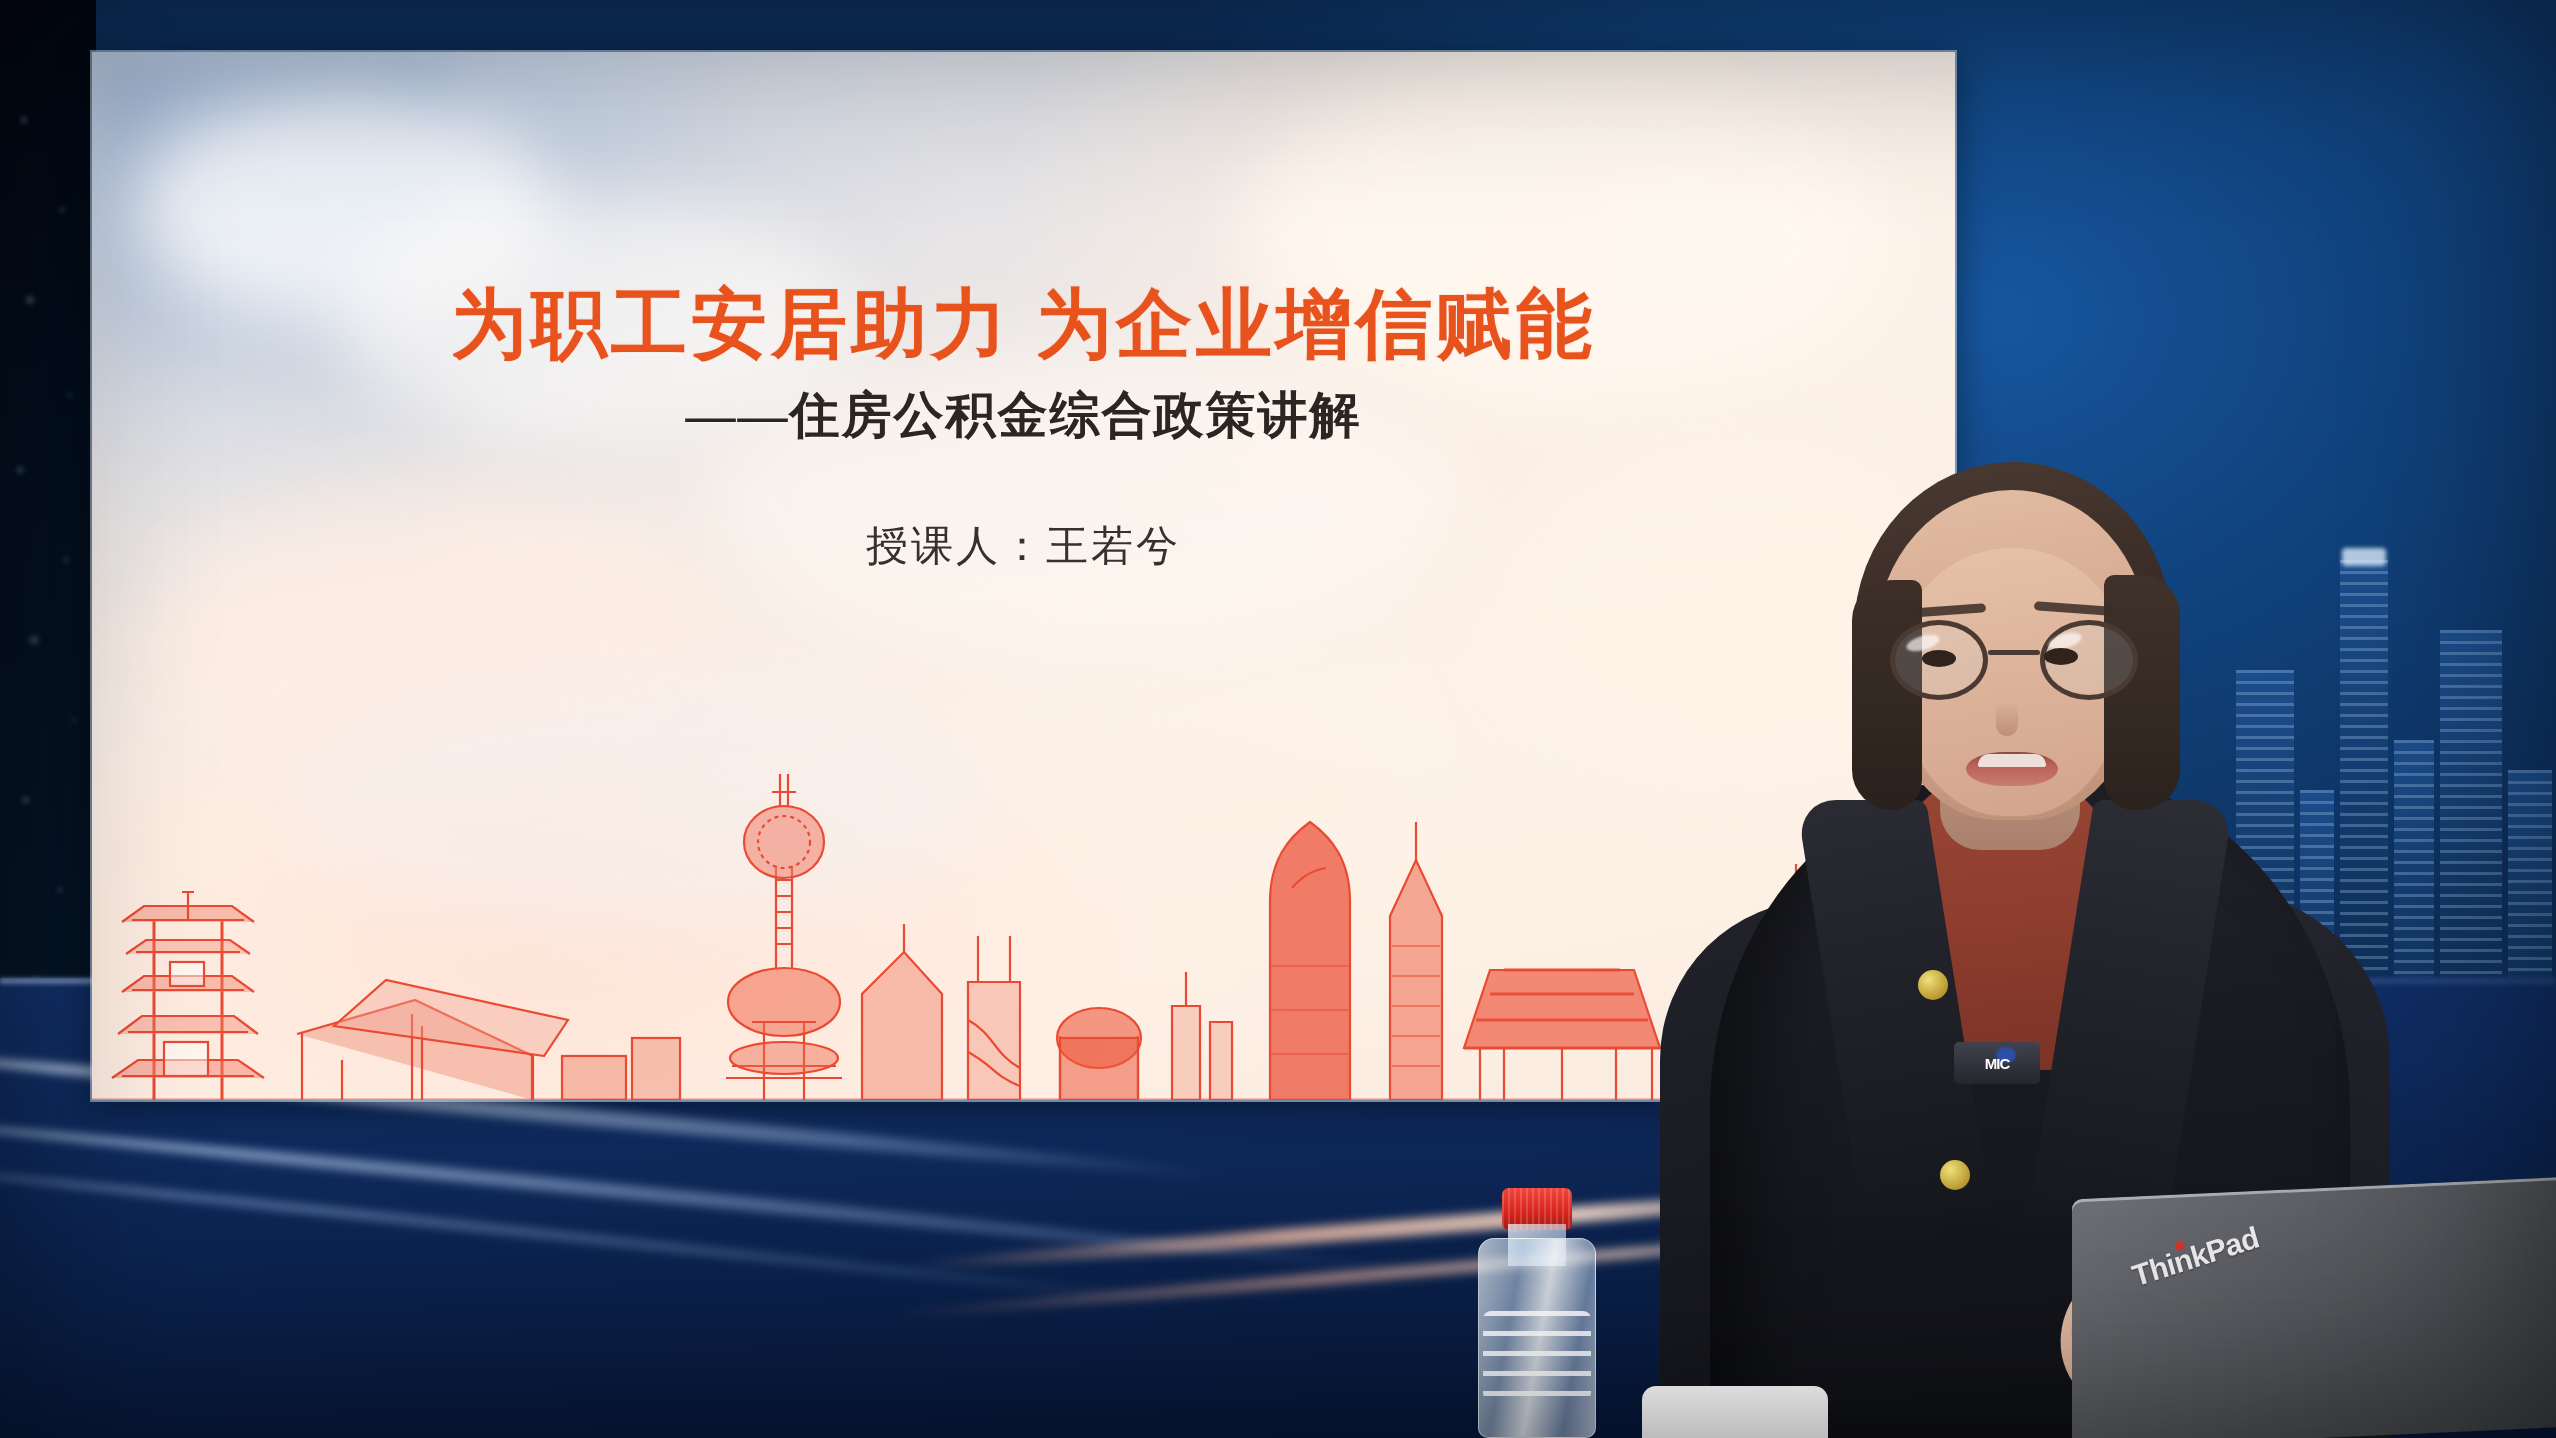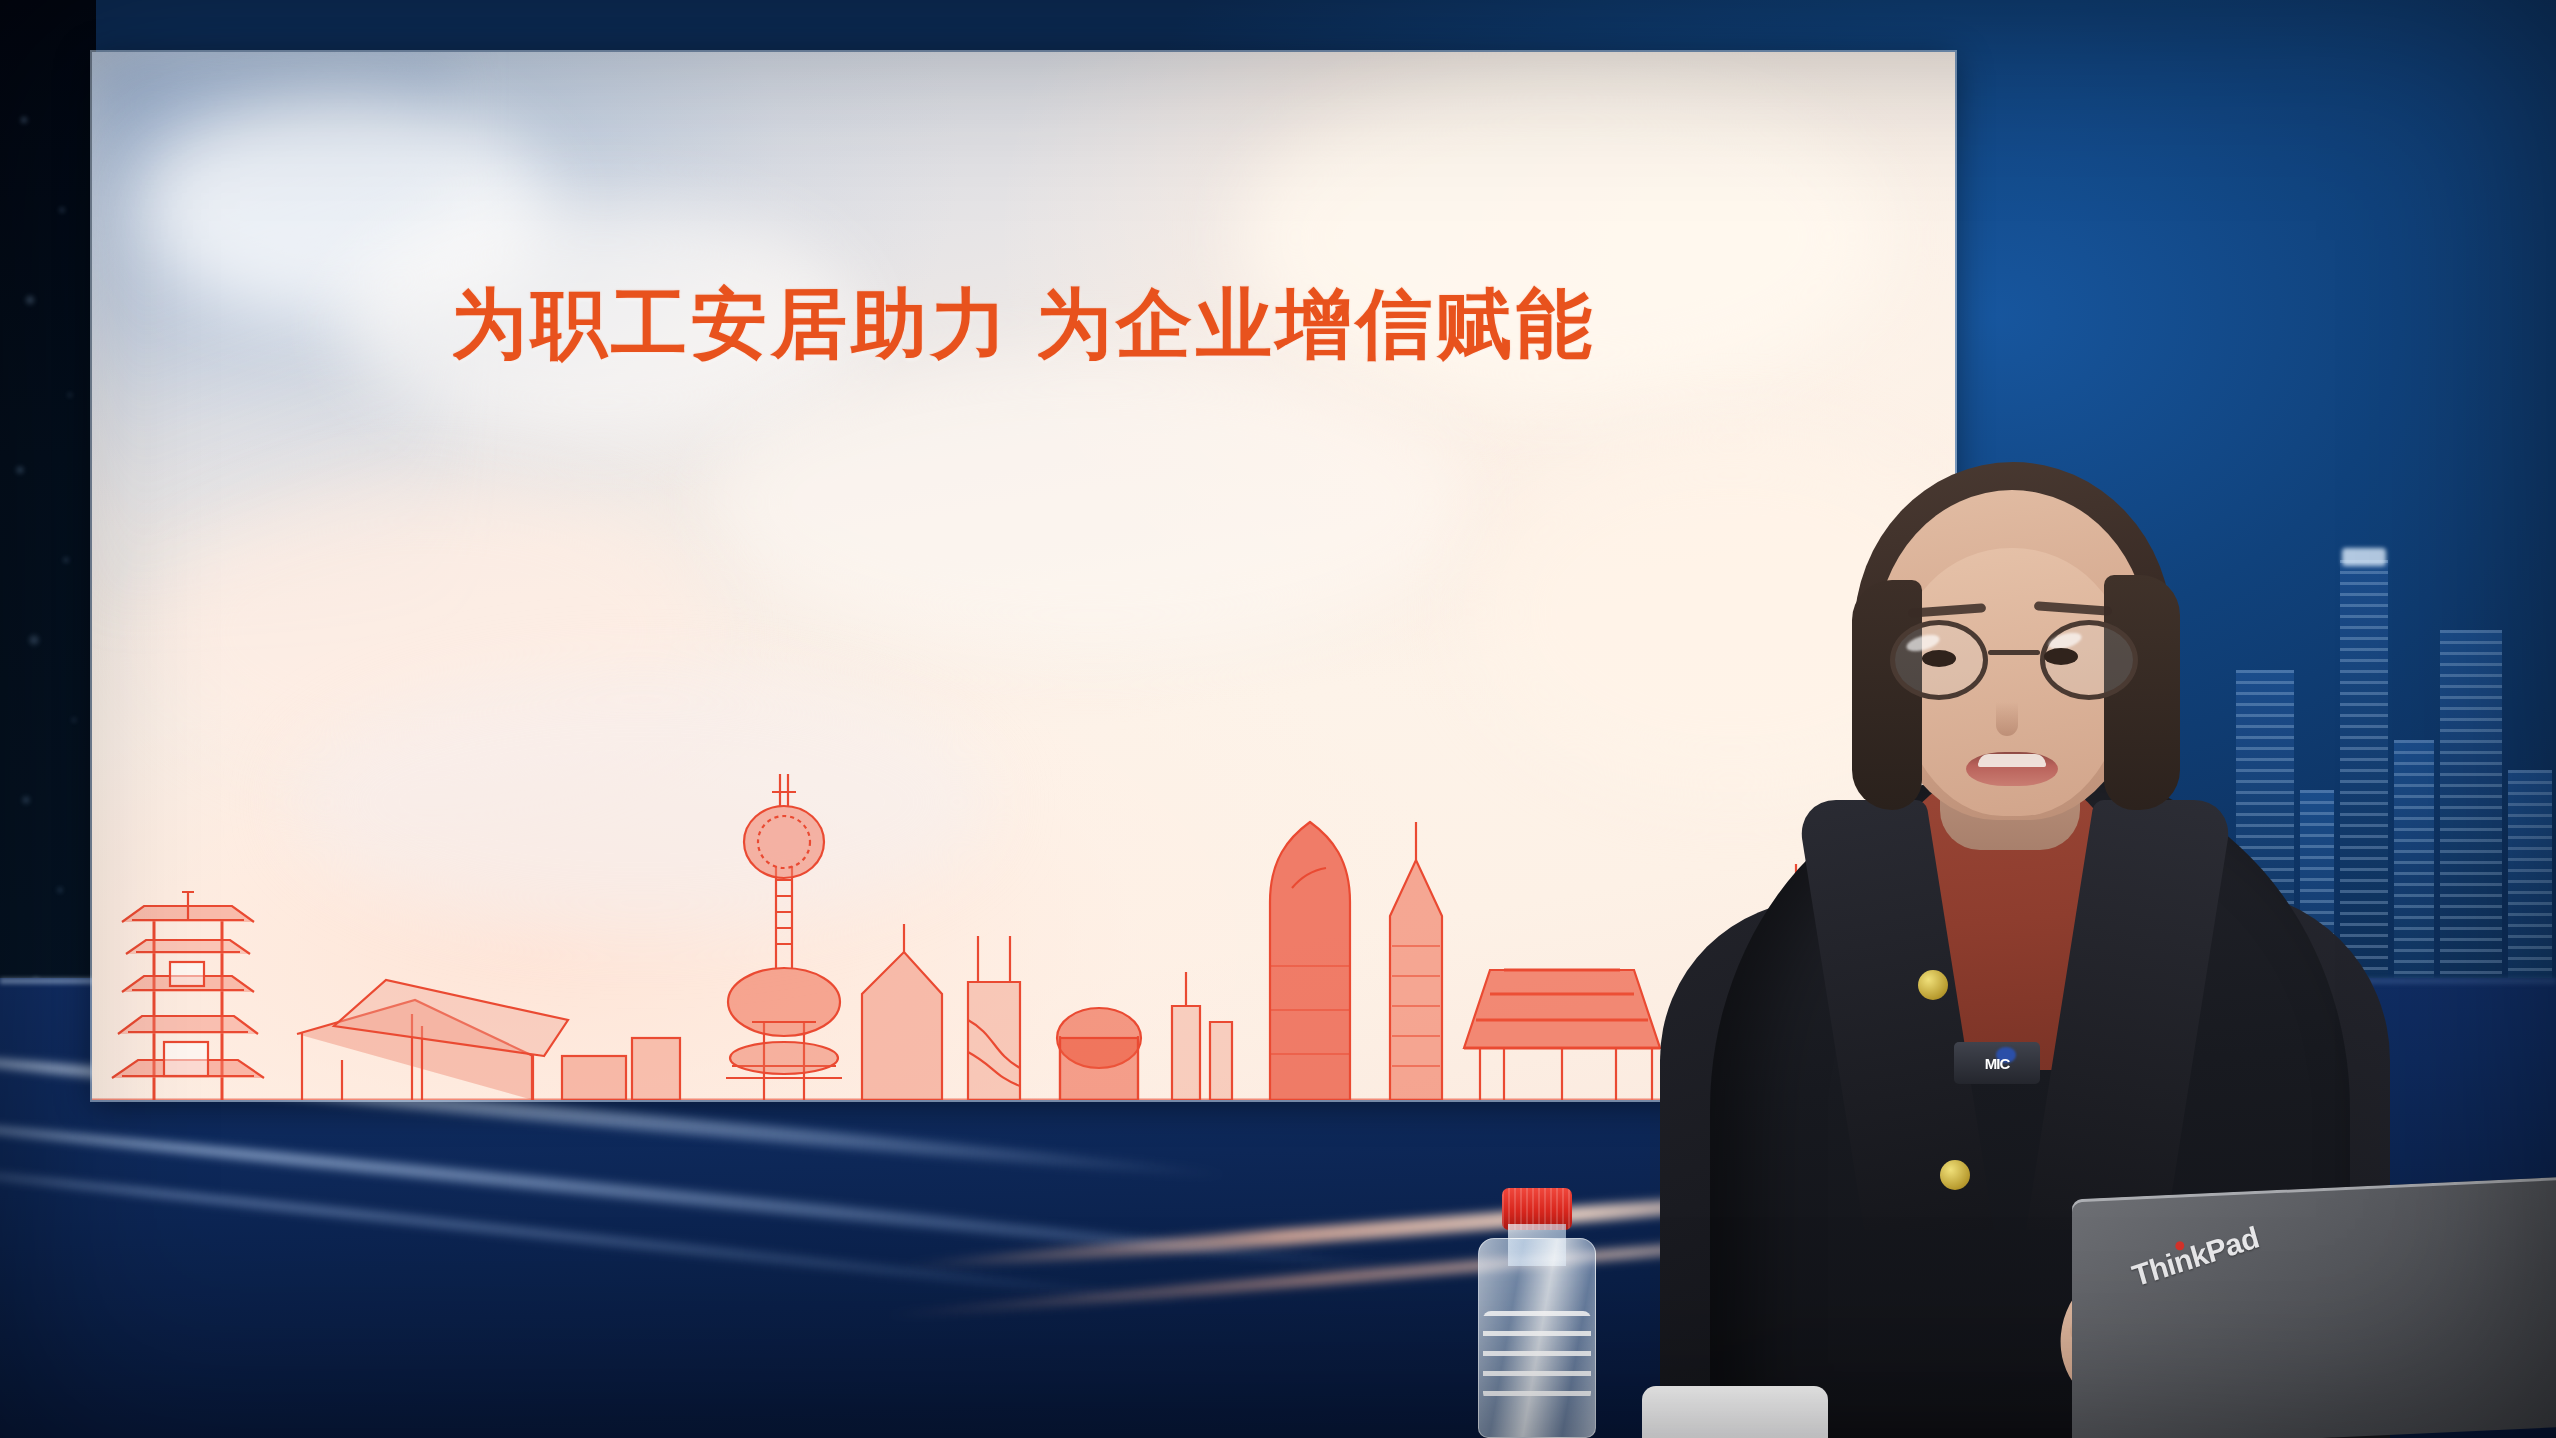--- a/index.html
+++ b/index.html
@@ -233,20 +233,22 @@
     <div class="haze-left"></div>
     <div class="cloud c1"></div>
     <div class="cloud c2"></div>
     <div class="cloud c3"></div>
     <div class="cloud c4"></div>
     <div class="cloud c5"></div>
     <div class="cloud c6"></div>
     <div class="cloud c7"></div>
 
     <div class="slide-title">为职工安居助力 为企业增信赋能</div>
+    <div class="slide-subtitle">——住房公积金综合政策讲解</div>
+    <div class="slide-presenter">授课人：王若兮</div>
 
     <svg class="city-svg" viewBox="0 0 1863 330" preserveAspectRatio="none">
       <g fill="none" stroke="#ea4a32" stroke-width="2.2">
 
         <g>
           <path d="M62 330V150 M130 330V150" stroke-width="3"></path>
           <path d="M40 150h112 M30 152l22-16h88l22 16" fill="#f5806b" fill-opacity=".45"></path>
           <path d="M44 182h104 M34 184l20-14h84l20 14" fill="#f5806b" fill-opacity=".35"></path>
           <path d="M40 220h112 M30 222l22-16h88l22 16" fill="#f5806b" fill-opacity=".45"></path>
           <path d="M36 262h120 M26 264l24-18h92l24 18" fill="#f5806b" fill-opacity=".40"></path>

